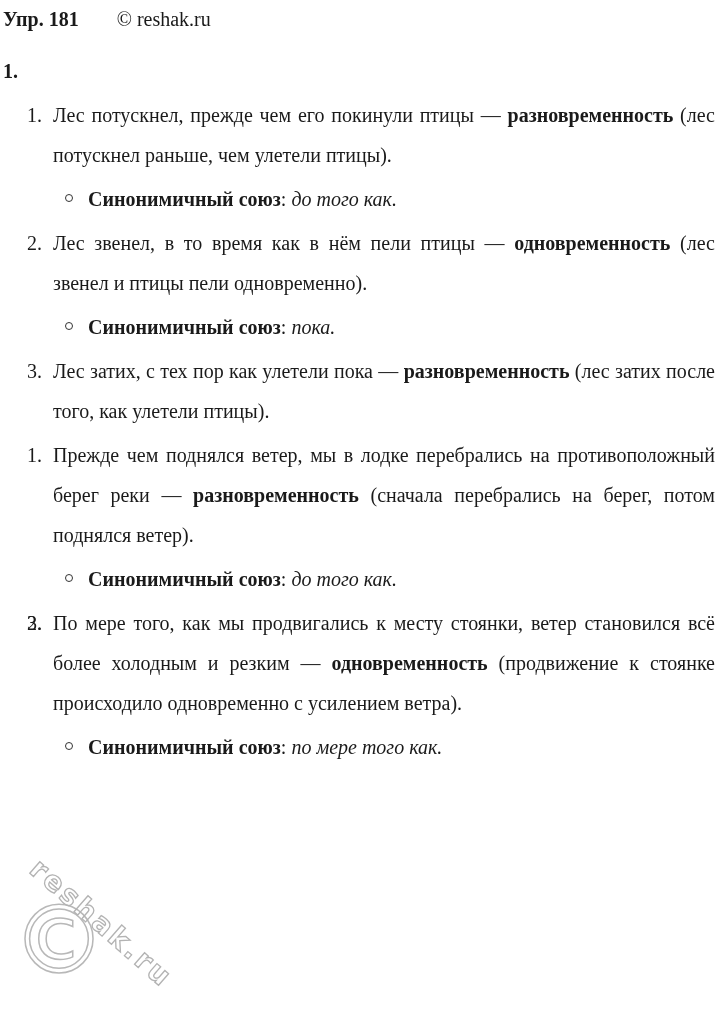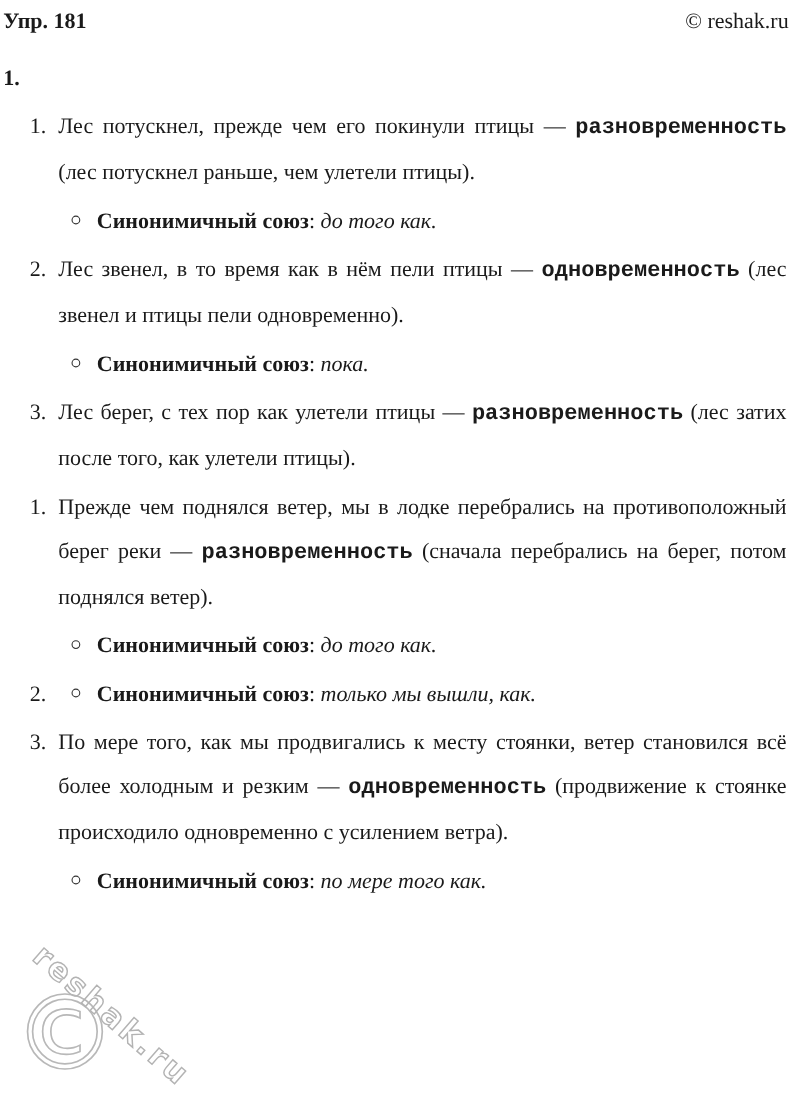--- a/index.html
+++ b/index.html
@@ -2,33 +2,33 @@
 <html><head>
 <meta charset="utf-8">
 <style>
   html, body { margin: 0; padding: 0; background: #ffffff; }
   body {
     width: 721px; height: 1015px; overflow: hidden; position: relative;
     font-family: "Liberation Serif", "DejaVu Serif", serif;
     font-size: 20px; line-height: 40px; color: #1a1a1a;
     box-sizing: border-box; padding: 5px 4px 0 3px;
   }
-  .doc-header { display: flex; justify-content: space-between; line-height: 28px; }
+  .doc-header { display: flex; line-height: 28px; }
   .exercise { font-weight: bold; }
-  .copyright { font-weight: normal; }
+  .copyright { font-weight: normal; margin-left: 38px; }
   .part-num { margin-top: 18px; font-weight: bold; }
   .section-title { margin-top: 4px; font-weight: bold; }
   .item { margin-top: 4px; position: relative; padding-left: 50px; padding-right: 2px; text-align: justify; }
   .item-num { position: absolute; left: 24px; top: 0; }
   .sub { margin-top: 4px; position: relative; padding-left: 85px; }
   .bullet {
     position: absolute; left: 62px; top: 15px; width: 8px; height: 8px;
     border: 1px solid #333; border-radius: 50%; box-sizing: border-box; background: transparent;
   }
-  .seg-b { font-weight: bold; font-family: Liberation Mono, monospace; }
+  .seg-b { font-weight: bold; }
   .syn-label { font-weight: bold; }
   .syn-value { font-style: italic; }
   .watermark { position: absolute; left: 0; top: 848px; width: 210px; height: 167px; pointer-events: none; z-index: 3; }
   .wm-copy {
     position: absolute; left: 12px; top: 46px;
     font-family: "DejaVu Sans", sans-serif; font-size: 94px; line-height: 94px;
     color: transparent; -webkit-text-stroke: 1.5px #b8b8b8;
   }
   .wm-text {
     position: absolute; left: 34px; top: 2px;
@@ -48,27 +48,26 @@
 </div>
 
 <div class="part-num">1.</div>
 
 <div id="sections">
     <div class="section">
       <div class="item"><span class="item-num">1.</span><span class="item-text"><span class="seg-n">Лес потускнел, прежде чем его покинули птицы — </span><span class="seg-b">разновременность</span><span class="seg-n"> (лес потускнел раньше, чем улетели птицы).</span></span></div>
       <div class="sub"><span class="bullet"></span><span class="syn-label">Синонимичный союз</span><span class="syn-sep">: </span><span class="syn-value">до того как.</span></div>
       <div class="item"><span class="item-num">2.</span><span class="item-text"><span class="seg-n">Лес звенел, в то время как в нём пели птицы — </span><span class="seg-b">одновременность</span><span class="seg-n"> (лес звенел и птицы пели одновременно).</span></span></div>
       <div class="sub"><span class="bullet"></span><span class="syn-label">Синонимичный союз</span><span class="syn-sep">: </span><span class="syn-value">пока.</span></div>
-      <div class="item"><span class="item-num">3.</span><span class="item-text"><span class="seg-n">Лес берег, с тех пор как улетели птицы — </span><span class="seg-b">разновременность</span><span class="seg-n"> (лес затих после того, как улетели птицы).</span></span></div>
+      <div class="item"><span class="item-num">3.</span><span class="item-text"><span class="seg-n">Лес затих, с тех пор как улетели пока — </span><span class="seg-b">разновременность</span><span class="seg-n"> (лес затих после того, как улетели птицы).</span></span></div>
     </div>
     <div class="section">
       <div class="item"><span class="item-num">1.</span><span class="item-text"><span class="seg-n">Прежде чем поднялся ветер, мы в лодке перебрались на противоположный берег реки — </span><span class="seg-b">разновременность</span><span class="seg-n"> (сначала перебрались на берег, потом поднялся ветер).</span></span></div>
       <div class="sub"><span class="bullet"></span><span class="syn-label">Синонимичный союз</span><span class="syn-sep">: </span><span class="syn-value">до того как.</span></div>
       <div class="item"><span class="item-num">2.</span></div>
-      <div class="sub"><span class="bullet"></span><span class="syn-label">Синонимичный союз</span><span class="syn-sep">: </span><span class="syn-value">только мы вышли, как.</span></div>
       <div class="item"><span class="item-num">3.</span><span class="item-text"><span class="seg-n">По мере того, как мы продвигались к месту стоянки, ветер становился всё более холодным и резким — </span><span class="seg-b">одновременность</span><span class="seg-n"> (продвижение к стоянке происходило одновременно с усилением ветра).</span></span></div>
       <div class="sub"><span class="bullet"></span><span class="syn-label">Синонимичный союз</span><span class="syn-sep">: </span><span class="syn-value">по мере того как.</span></div>
     </div>
   </div>
 
 <div class="watermark">
   <span class="wm-copy">©</span>
   <span class="wm-text">reshak.ru</span>
 </div>
 

